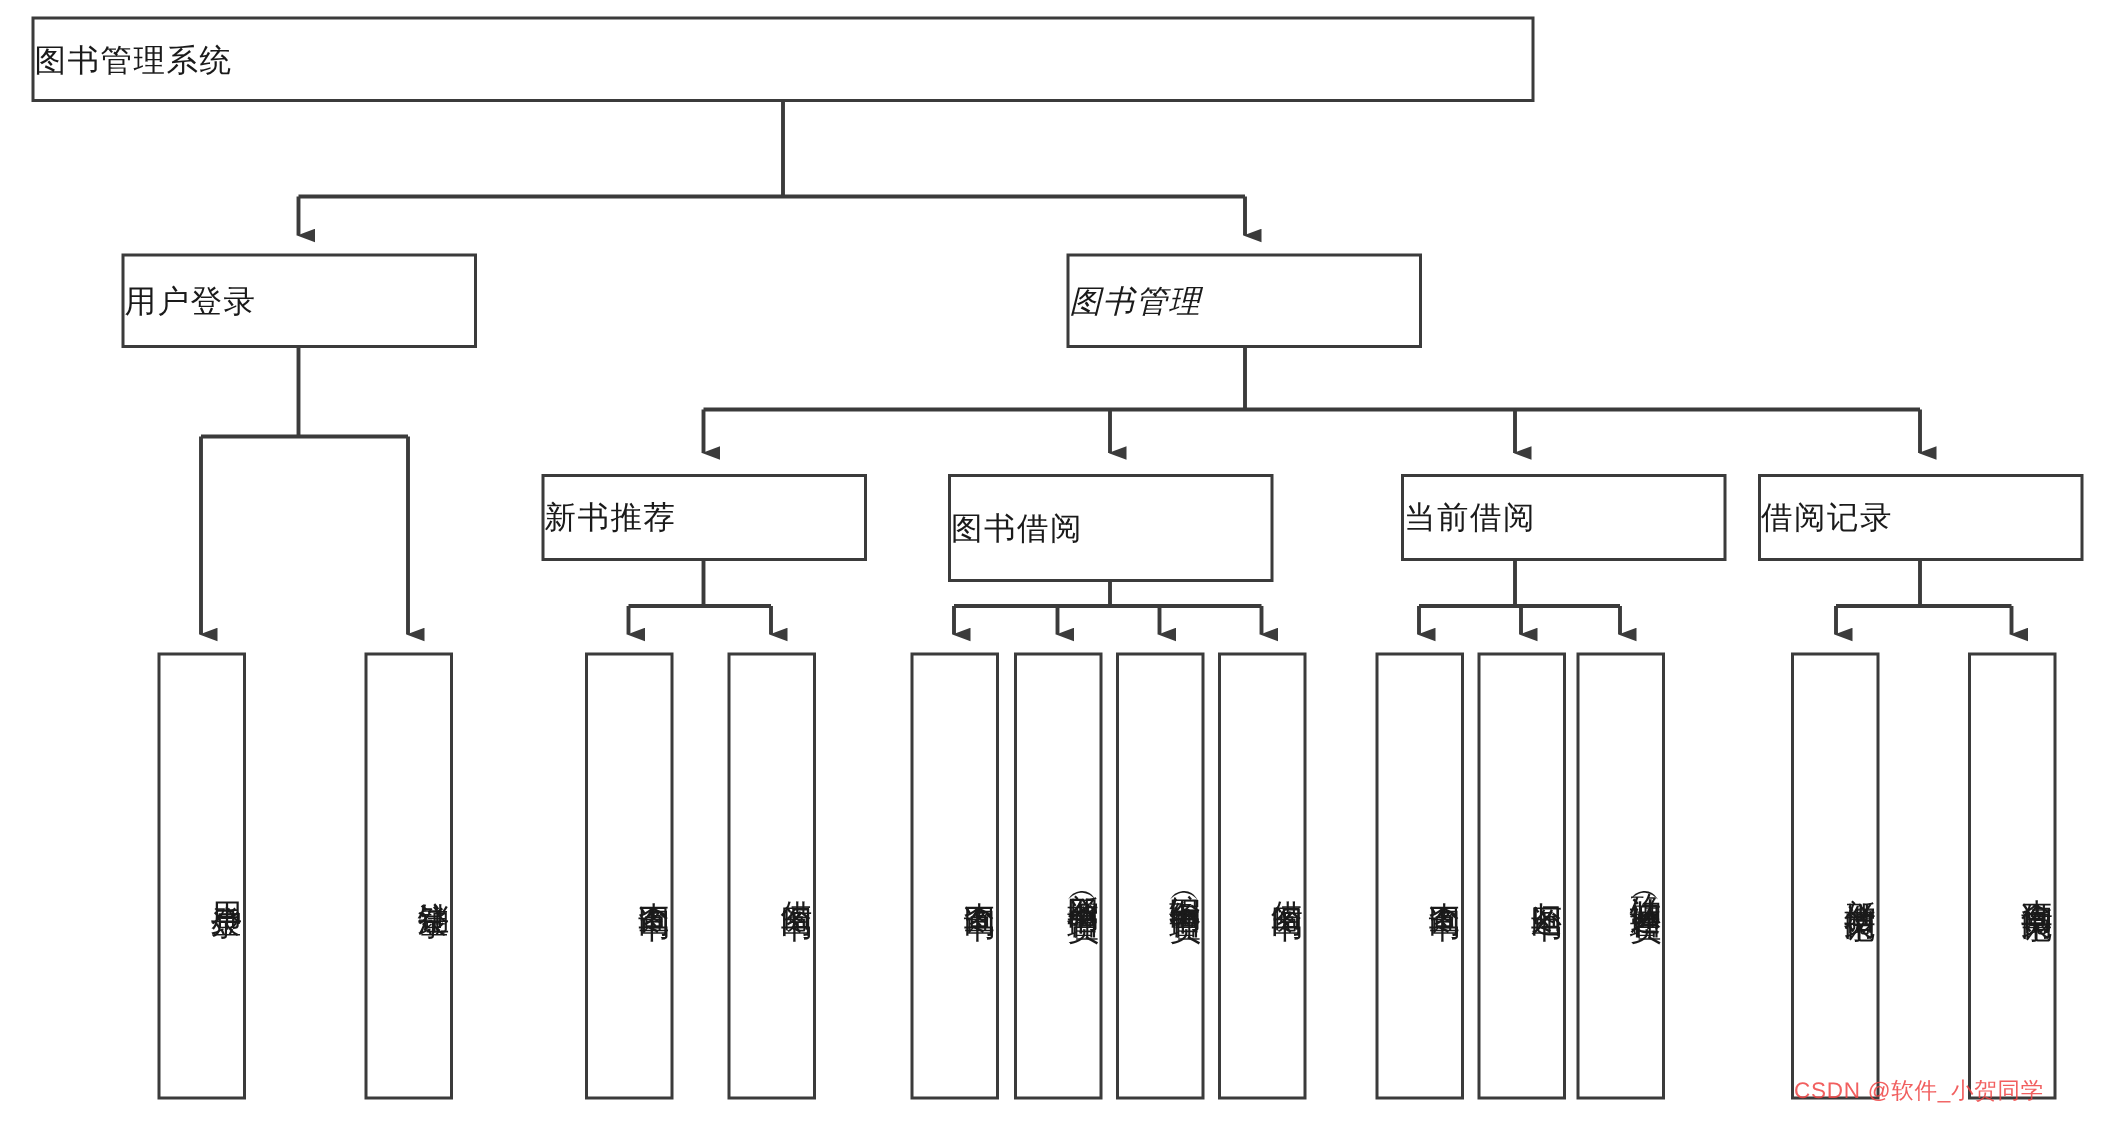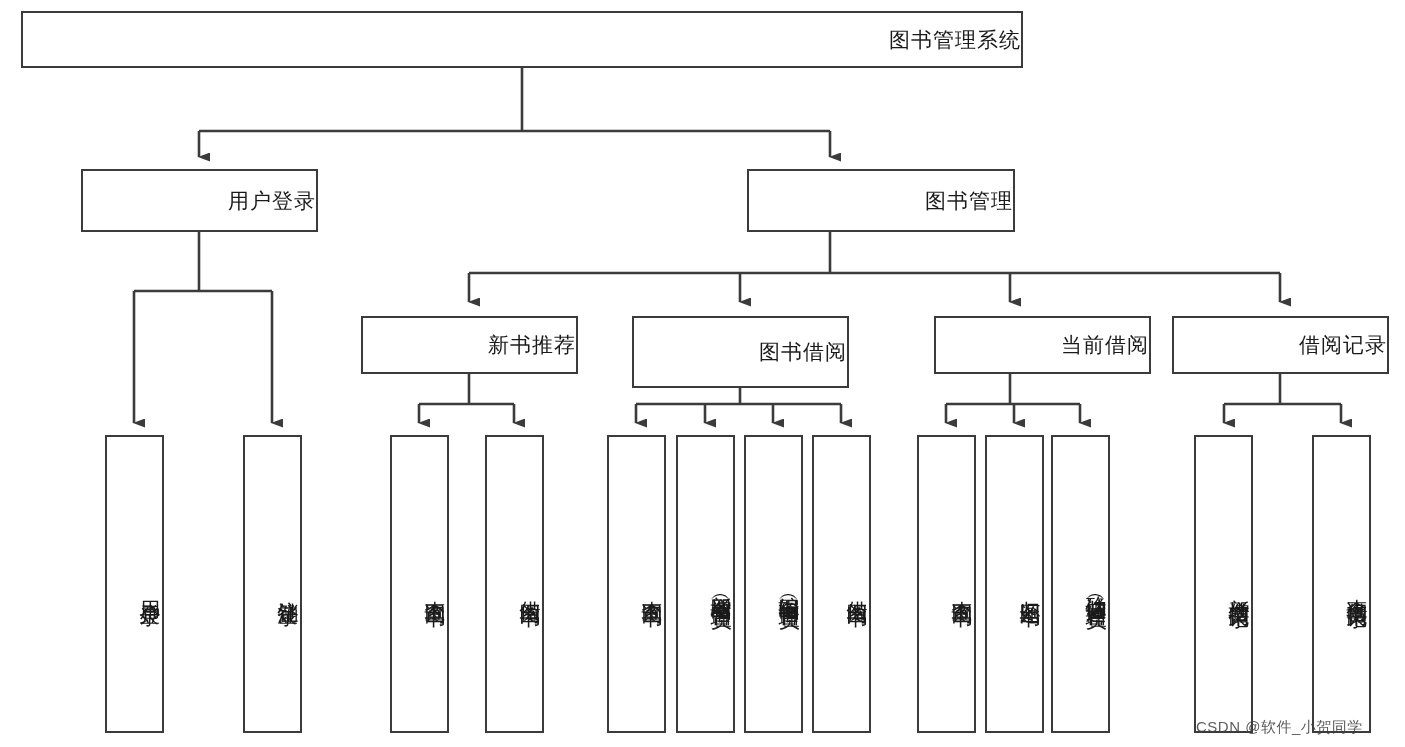--- a/index.html
+++ b/index.html
@@ -26,21 +26,21 @@
     height: 747px;
     pointer-events: none;
   }
   .node {
     position: absolute;
     box-sizing: border-box;
     border: 2px solid #3b3b3b;
     background: #ffffff;
     display: flex;
     align-items: center;
-    justify-content: flex-end;
+    justify-content: flex-start;
     color: #1a1a1a;
     text-align: center;
   }
   .node.horiz {
     font-size: 21px;
     letter-spacing: 1px;
   }
   .node.vert {
     writing-mode: vertical-rl;
     text-orientation: upright;
@@ -52,21 +52,21 @@
     justify-content: center;
   }
   .node.vert span {
     writing-mode: vertical-rl;
     text-orientation: upright;
     display: block;
   }
   .watermark {
     position: absolute;
     font-size: 15px;
-    color: #404040;
+    color: #ef4444;
     letter-spacing: 0.5px;
     white-space: nowrap;
     opacity: 0.85;
   }
 </style>
 </head>
 <body>
 
 <div id="canvas">
 
@@ -120,21 +120,21 @@
     </g>
   </svg>
 
   <div class="node horiz" style="left:21px; top:11px; width:1002px; height:57px;">
     <span>图书管理系统</span>
   </div>
 
   <div class="node horiz" style="left:81px; top:169px; width:237px; height:63px;">
     <span>用户登录</span>
   </div>
-  <div class="node horiz" style="left:747px; top:169px; width:268px; height:63px;">
+  <div class="node horiz" style="left:711px; top:169px; width:237px; height:63px;font-style:italic;">
     <span>图书管理</span>
   </div>
 
   <div class="node horiz" style="left:361px; top:316px; width:217px; height:58px;">
     <span>新书推荐</span>
   </div>
   <div class="node horiz" style="left:632px; top:316px; width:217px; height:72px;">
     <span>图书借阅</span>
   </div>
   <div class="node horiz" style="left:902px; top:316px; width:217px; height:58px;margin-left:32px;">

